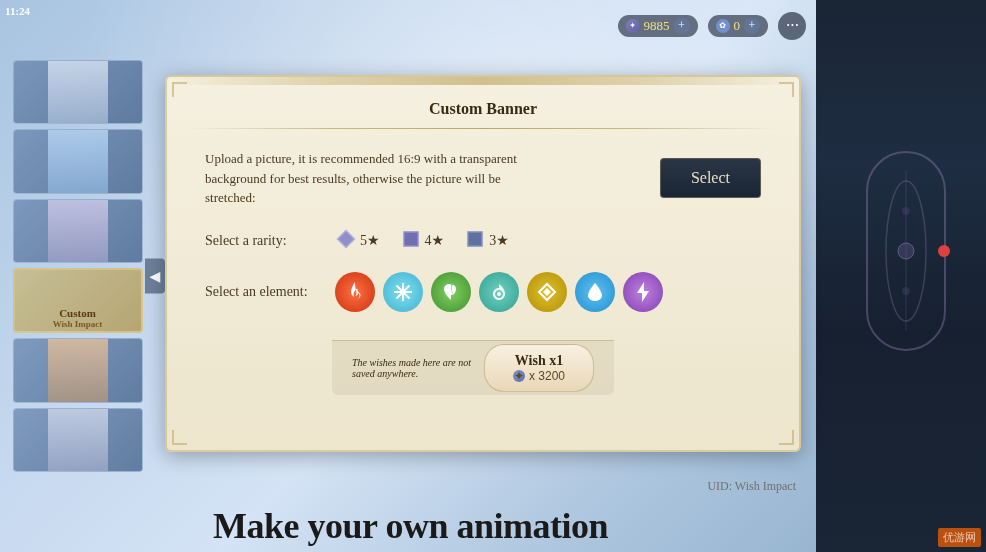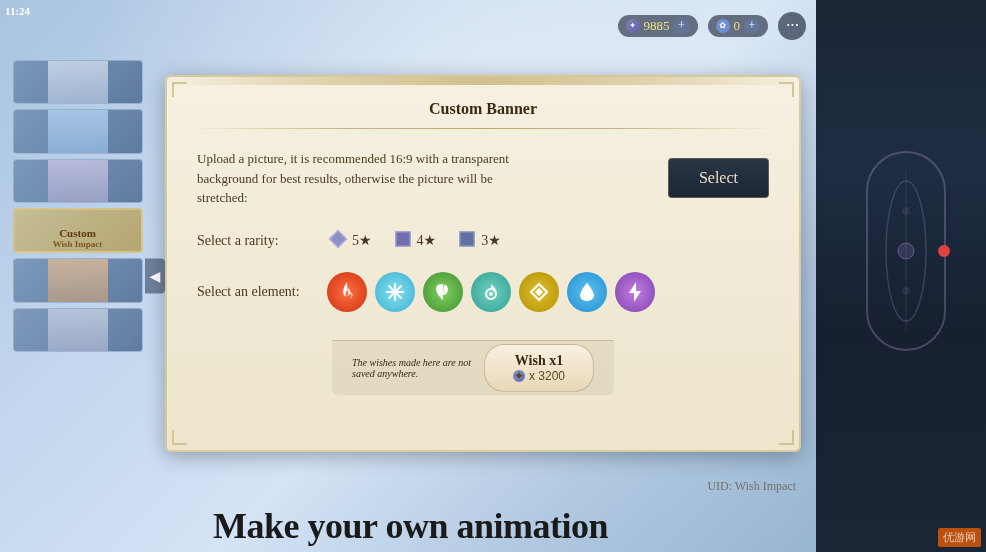--- a/index.html
+++ b/index.html
@@ -80,21 +80,21 @@
       top: 50%;
       transform: translateY(-50%);
     }
 
     
     .left-sidebar {
       position: absolute;
       left: 0;
       top: 0;
       width: 155px;
-      height: 352px;
+      height: 472px;
       display: flex;
       flex-direction: column;
       align-items: center;
       padding-top: 60px;
       gap: 5px;
     }
 
     .sidebar-char {
       width: 130px;
       height: 80px;
@@ -259,21 +259,21 @@
       font-family: 'Georgia', serif;
     }
 
     .modal-divider {
       height: 1px;
       background: linear-gradient(90deg, transparent, rgba(180,160,100,0.7), rgba(180,160,100,0.9), rgba(180,160,100,0.7), transparent);
       margin: 0 20px;
     }
 
     .modal-body {
-      padding: 20px 30px;
+      padding: 20px 38px;
     }
 
     
     .upload-section {
       display: flex;
       align-items: center;
       justify-content: space-between;
       margin-bottom: 20px;
     }
 

